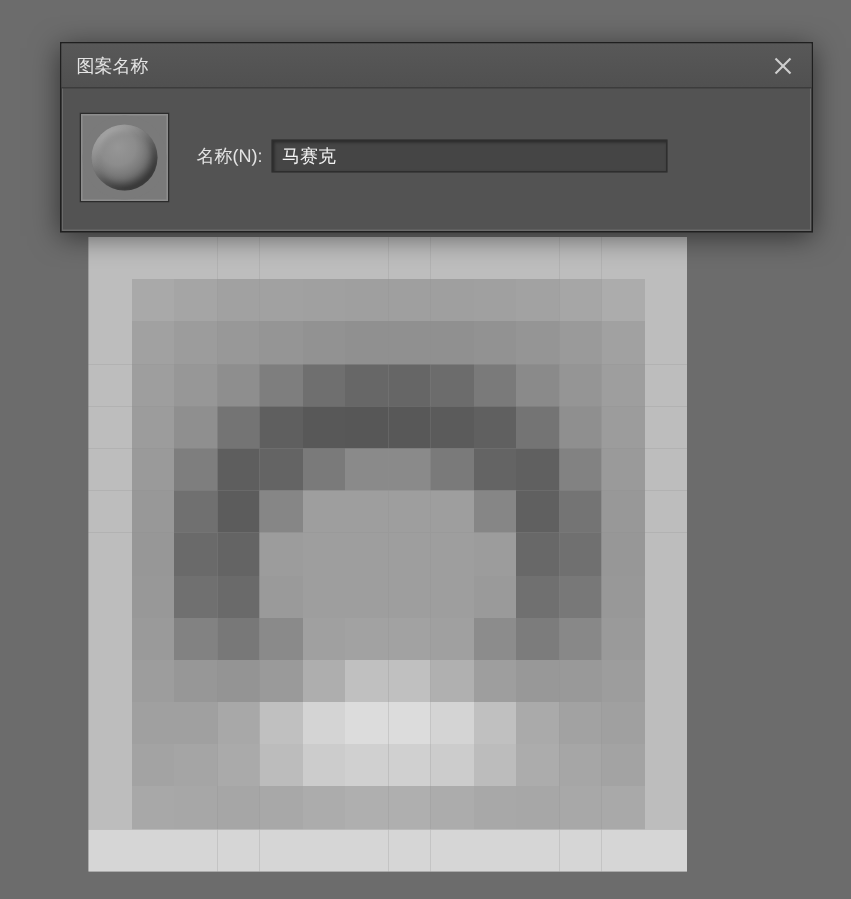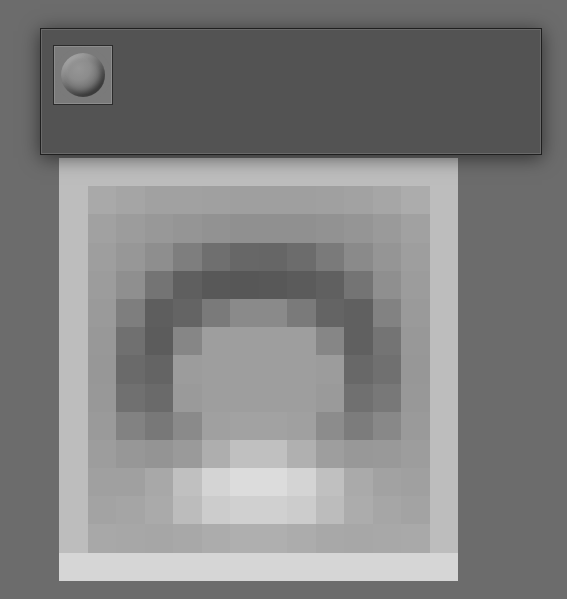--- a/index.html
+++ b/index.html
@@ -380,18 +380,31 @@
           <td style="background: rgb(214, 214, 214);"></td>
           <td style="background: rgb(214, 214, 214);"></td>
           <td style="background: rgb(214, 214, 214);"></td>
           <td style="background: rgb(214, 214, 214);"></td>
         </tr>
       </tbody>
     </table>
 </div>
 
 <div class="dialog">
+  <div class="titlebar">
+    <span class="title">图案名称</span>
+    <span class="close-btn">
+      <svg viewBox="0 0 12 12">
+        <line x1="1" y1="1" x2="11" y2="11" stroke="#cfcfcf" stroke-width="1.4"></line>
+        <line x1="11" y1="1" x2="1" y2="11" stroke="#cfcfcf" stroke-width="1.4"></line>
+      </svg>
+    </span>
+  </div>
   <div class="body">
     <div class="thumb-wrap">
       <div class="thumb"></div>
     </div>
+    <div class="form-row">
+      <span class="label">名称(N):</span>
+      <input class="text-input" type="text" value="马赛克" style="">
+    </div>
   </div>
 </div>
 
 </body></html>

